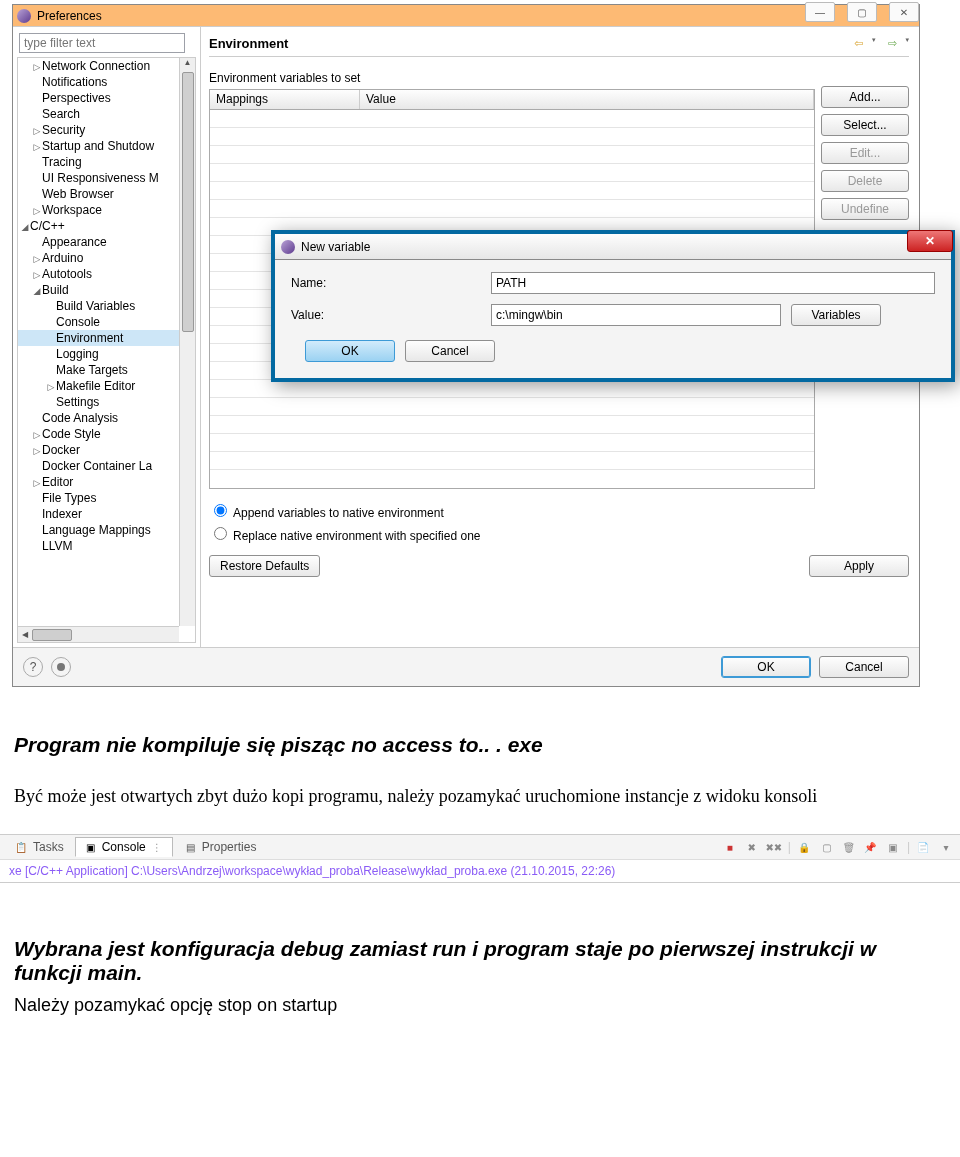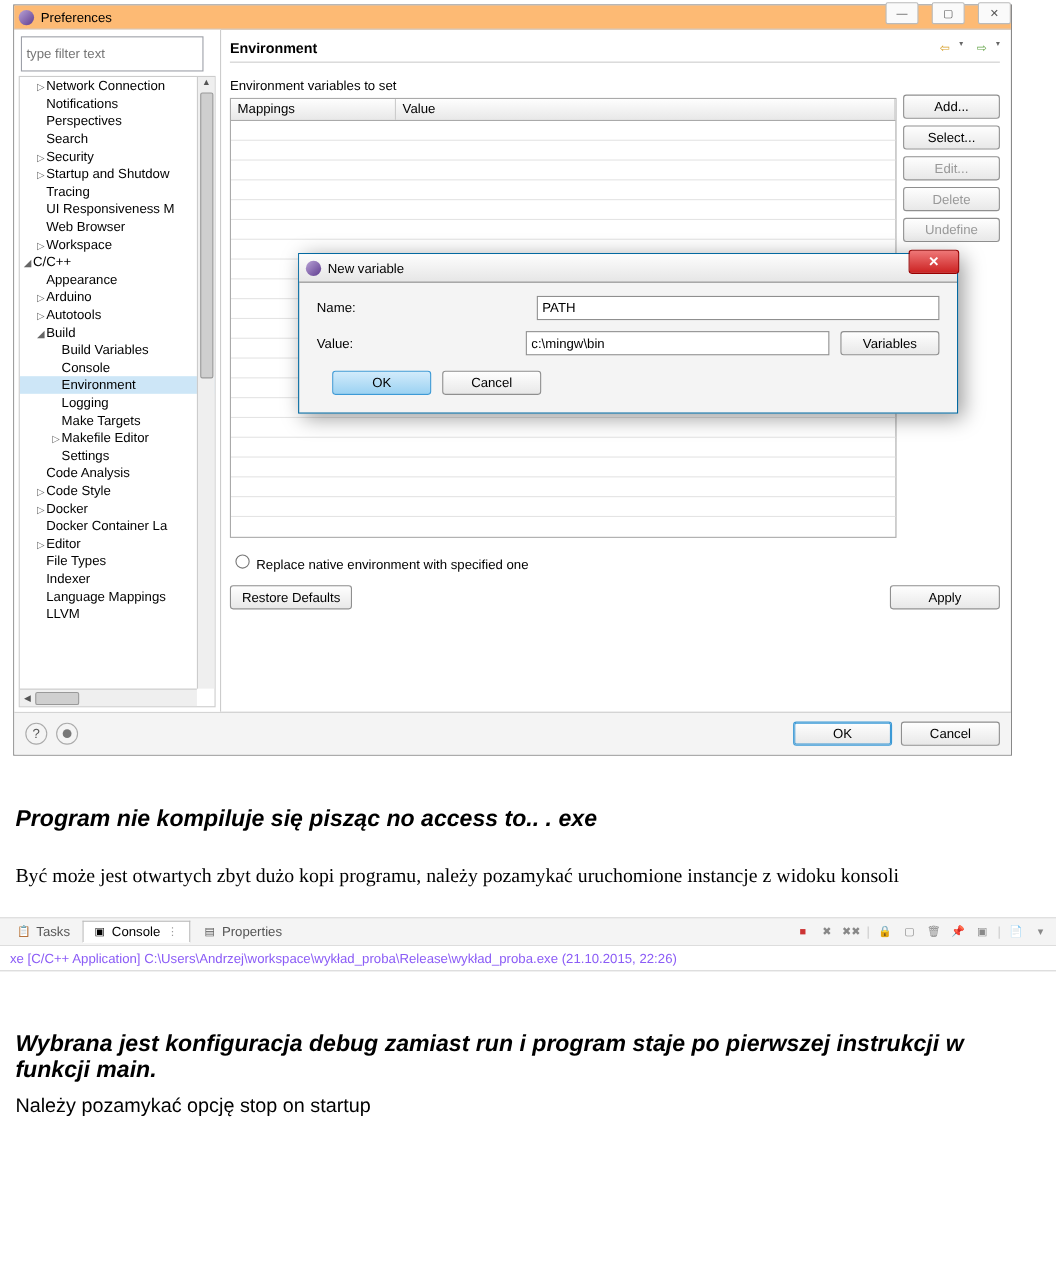--- a/index.html
+++ b/index.html
@@ -6,21 +6,21 @@
   body { margin: 0; background: #fff; width: 960px; font-size: 12px; color: #000; }
 
   
   .prefs-window { position: relative; margin: 4px 6px 0 12px; border: 1px solid #888; background: #fff; width: 908px; }
   .titlebar { display: flex; align-items: center; height: 22px; border-bottom: 1px solid #ccc; background: #fdba74; padding: 0 4px; font-size: 12px; }
   .title-icon { width: 14px; height: 14px; border-radius: 50%; background: linear-gradient(135deg, #b9a3d6, #5e3b8f); margin-right: 6px; }
   .titlebar .captions { position: absolute; right: 0; top: -3px; display: flex; gap: 12px; }
   .capbtn { width: 30px; height: 20px; border: 1px solid #bbb; background: #fafafa; border-radius: 2px; display:flex; align-items:center; justify-content:center; font-size:10px; color:#555;}
   .prefs-body { display: flex; height: 620px; }
   .sidebar { width: 188px; border-right: 1px solid #ccc; padding: 4px 2px; position: relative; background:#fff; display:flex; flex-direction:column;}
-  .filter-input { width: 166px; margin: 2px 4px 4px 4px; border: 1px solid #9da0a8; padding: 2px 4px; font-size: 12px; color: #888; height:32px; }
+  .filter-input { width: 166px; margin: 2px 4px 4px 4px; border: 1px solid #9da0a8; padding: 2px 4px; font-size: 12px; color: #888; height:20px; }
   .tree { flex: 1; overflow: hidden; border:1px solid #ccc; margin:0 2px; position:relative;}
   .tree-inner { position:absolute; inset:0; overflow:hidden; }
   .tree ul { list-style: none; margin: 0; padding: 0; }
   .tree li { white-space: nowrap; padding: 0 2px; height: 16px; line-height: 16px; cursor: default; font-size:12px; }
   .tree li .tri { display: inline-block; width: 10px; text-align: center; color: #666; font-size:9px; }
   .tree li.indent1 { padding-left: 14px; }
   .tree li.indent2 { padding-left: 28px; }
   .tree li.selected { background: #cde6f7; }
   .tree-vscroll { position:absolute; right:0; top:0; width:16px; height:calc(100% - 16px); background:#efefef; border-left:1px solid #ccc; display:flex; flex-direction:column; align-items:center; }
   .tree-vscroll .arrow { height:14px; font-size:8px; color:#555; }
@@ -59,21 +59,21 @@
   .rec-icon .dot{ width:8px;height:8px; background:#777; border-radius:50%;}
   .footer-right{ display:flex; gap:8px;}
   .footer-right .btn{ min-width:90px;}
   .btn.primary{ box-shadow: inset 0 0 0 1px #3d9ad6; border-color:#3d9ad6;}
 
   .env-area{ display:flex; gap:6px;}
   .env-left{ flex:1;}
   .env-right{ width:88px; display:flex; flex-direction:column; gap:6px; margin-top:-3px;}
 
   
-  .dialog { position:absolute; left:258px; top:225px; width:600px; background:#f4f4f4; border:1px solid #0369a1; box-shadow: 4px 4px 18px rgba(0,0,0,0.4); z-index:10;}
+  .dialog { position:absolute; left:258px; top:225px; width:684px; background:#f4f4f4; border:4px solid #0369a1; box-shadow: 4px 4px 18px rgba(0,0,0,0.4); z-index:10;}
   .dlg-title{ height:26px; background:linear-gradient(#fdfdfd,#e6e6e6); border-bottom:1px solid #888; display:flex; align-items:center; padding:0 6px; position:relative;}
   .dlg-title .title-icon{ width:14px; height:14px;}
   .dlg-close{ position:absolute; right:-2px; top:-4px; width:46px; height:22px; background:linear-gradient(#e77,#c22); border:1px solid #900; border-radius:3px; color:#fff; display:flex; align-items:center; justify-content:center; font-weight:bold; font-size:12px;}
   .dlg-body{ padding:12px 16px 16px 16px;}
   .dlg-row{ display:flex; align-items:center; margin-bottom:10px;}
   .dlg-row label{ width:200px; font-size:12px;}
   .dlg-row input{ border:1px solid #8f8f8f; height:22px; padding:0 4px; font-size:12px;}
   .dlg-row .name-in{ flex:1;}
   .dlg-row .val-in{ width:290px;}
   .dlg-row .varbtn{ margin-left:10px; min-width:90px;}
@@ -216,20 +216,21 @@
         <div class="env-right">
           <button class="btn">Add...</button>
           <button class="btn">Select...</button>
           <button class="btn disabled">Edit...</button>
           <button class="btn disabled">Delete</button>
           <button class="btn disabled">Undefine</button>
         </div>
       </div>
 
       <div class="radios">
+        <label><input type="radio" name="envmode" checked="" style=""><span>Append variables to native environment</span></label>
         <label><input type="radio" name="envmode" style=""><span>Replace native environment with specified one</span></label>
       </div>
 
       <div class="bottom-btns">
         <button class="btn">Restore Defaults</button>
         <button class="btn">Apply</button>
       </div>
     </div>
   </div>
 

